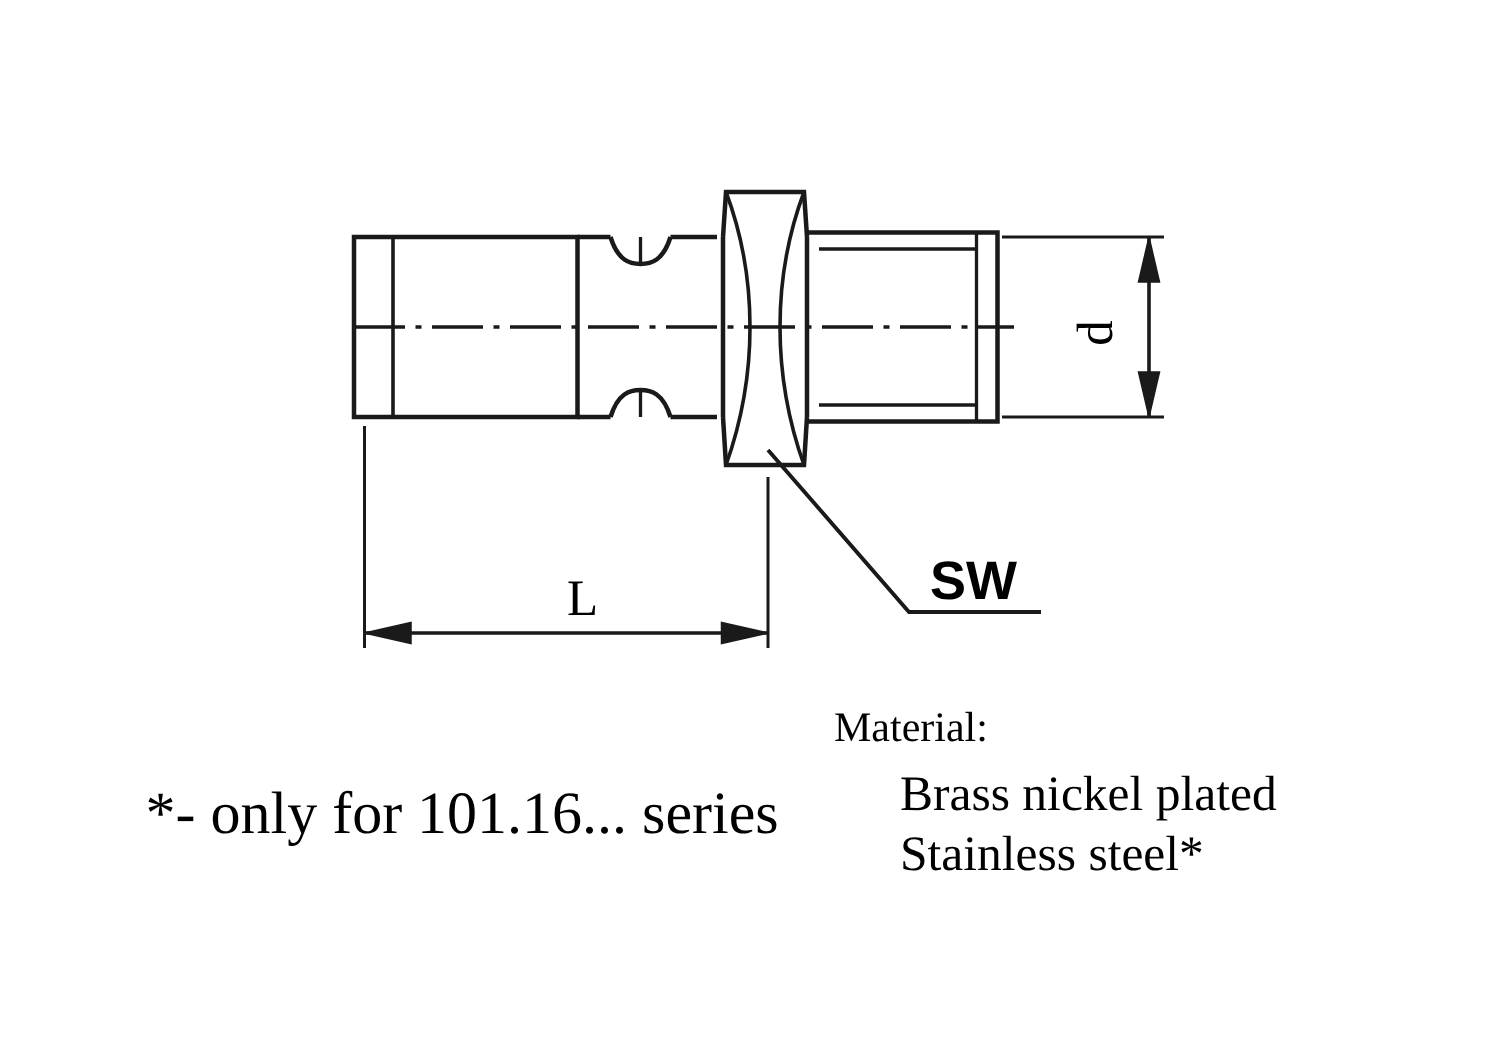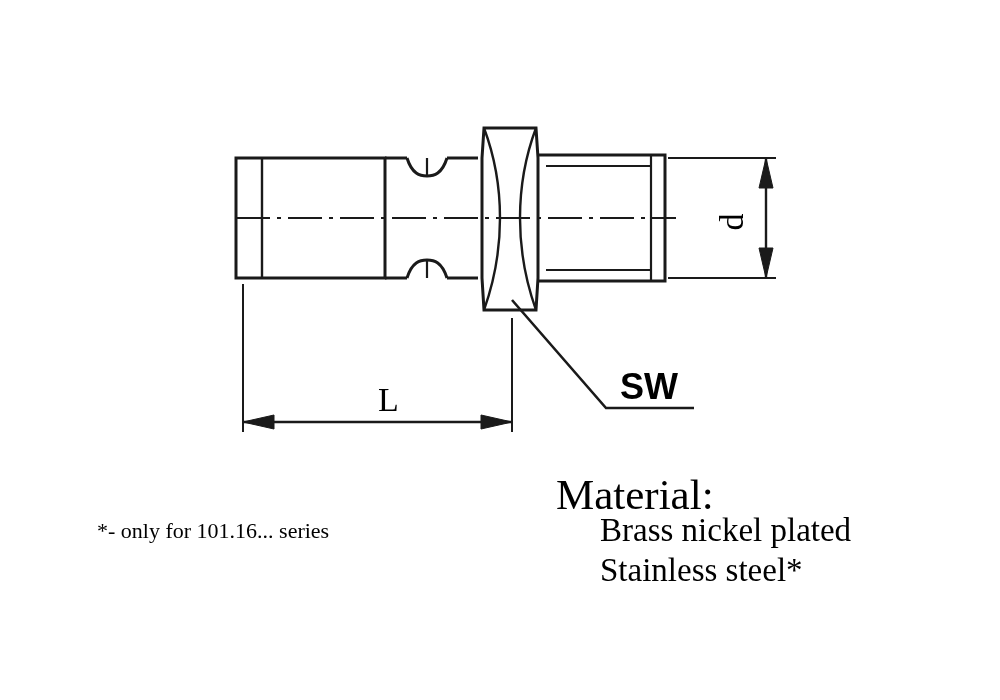--- a/index.html
+++ b/index.html
@@ -43,27 +43,27 @@
   .dim-d {
     font-family: "Liberation Serif", serif;
     font-size: 34px;
     left: 723px;
     top: 203px;
     transform: rotate(-90deg);
     transform-origin: center center;
   }
   .note-star {
     font-family: "Liberation Serif", serif;
-    font-size: 22px;
+    font-size: 40px;
     left: 97px;
     top: 518px;
   }
   .mat-title {
     font-family: "Liberation Serif", serif;
-    font-size: 43px;
+    font-size: 28px;
     left: 556px;
     top: 470px;
   }
   .mat-line1 {
     font-family: "Liberation Serif", serif;
     font-size: 33px;
     left: 600px;
     top: 512px;
   }
   .mat-line2 {

